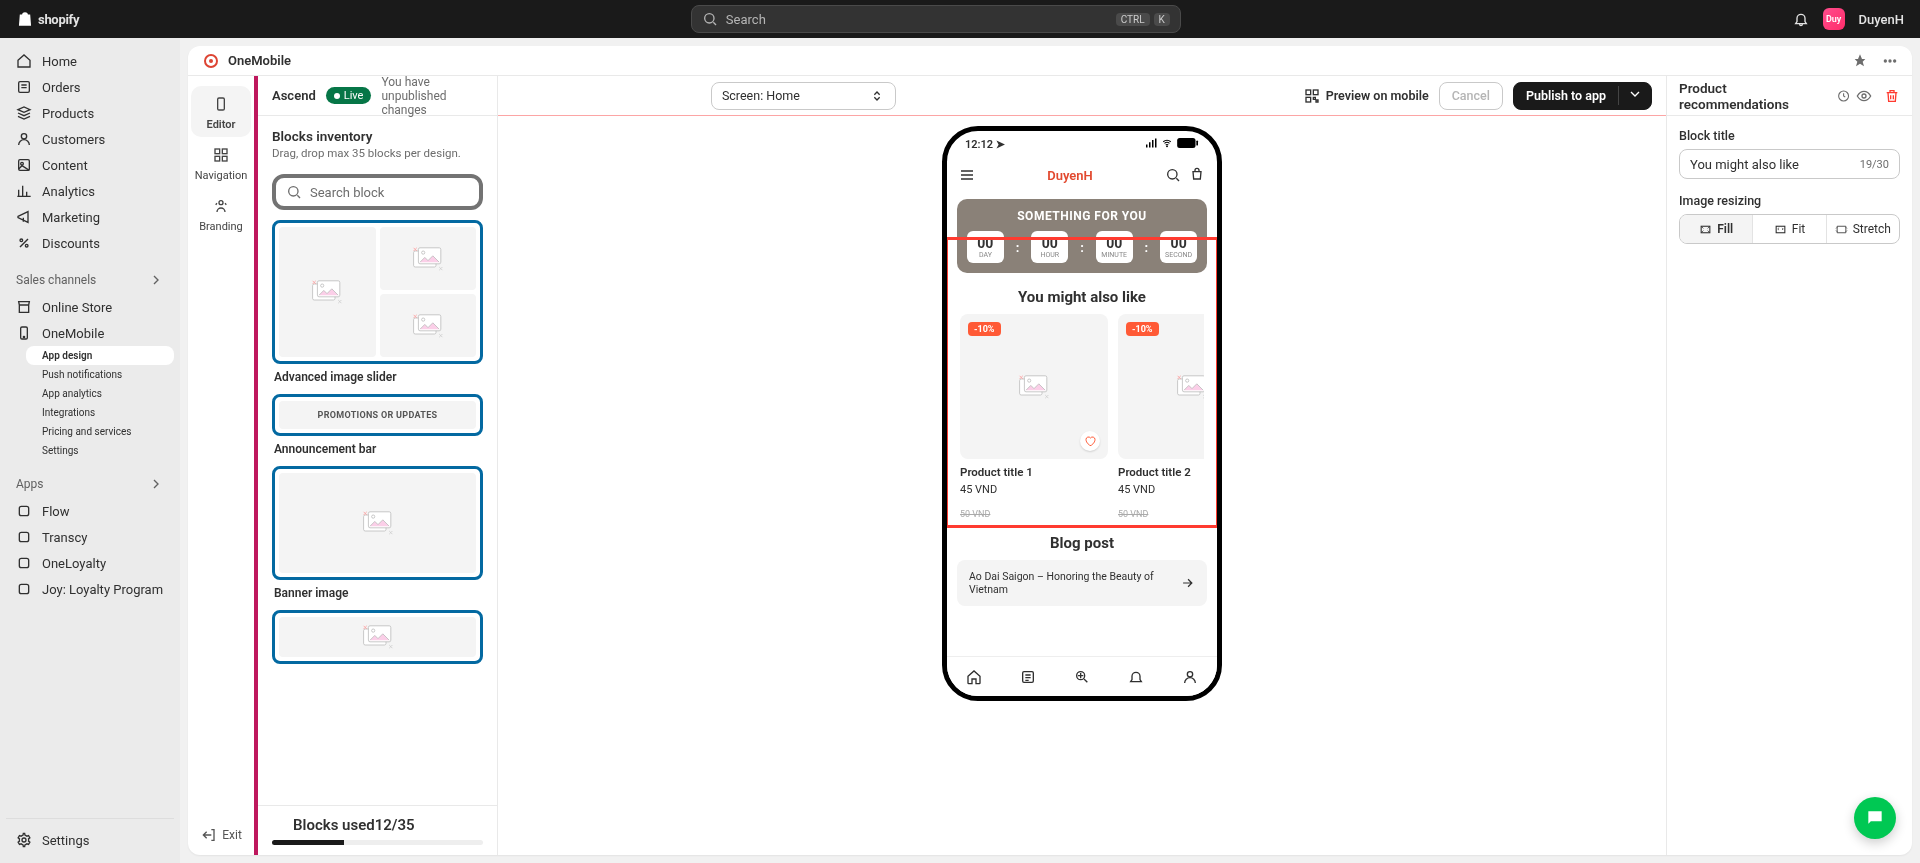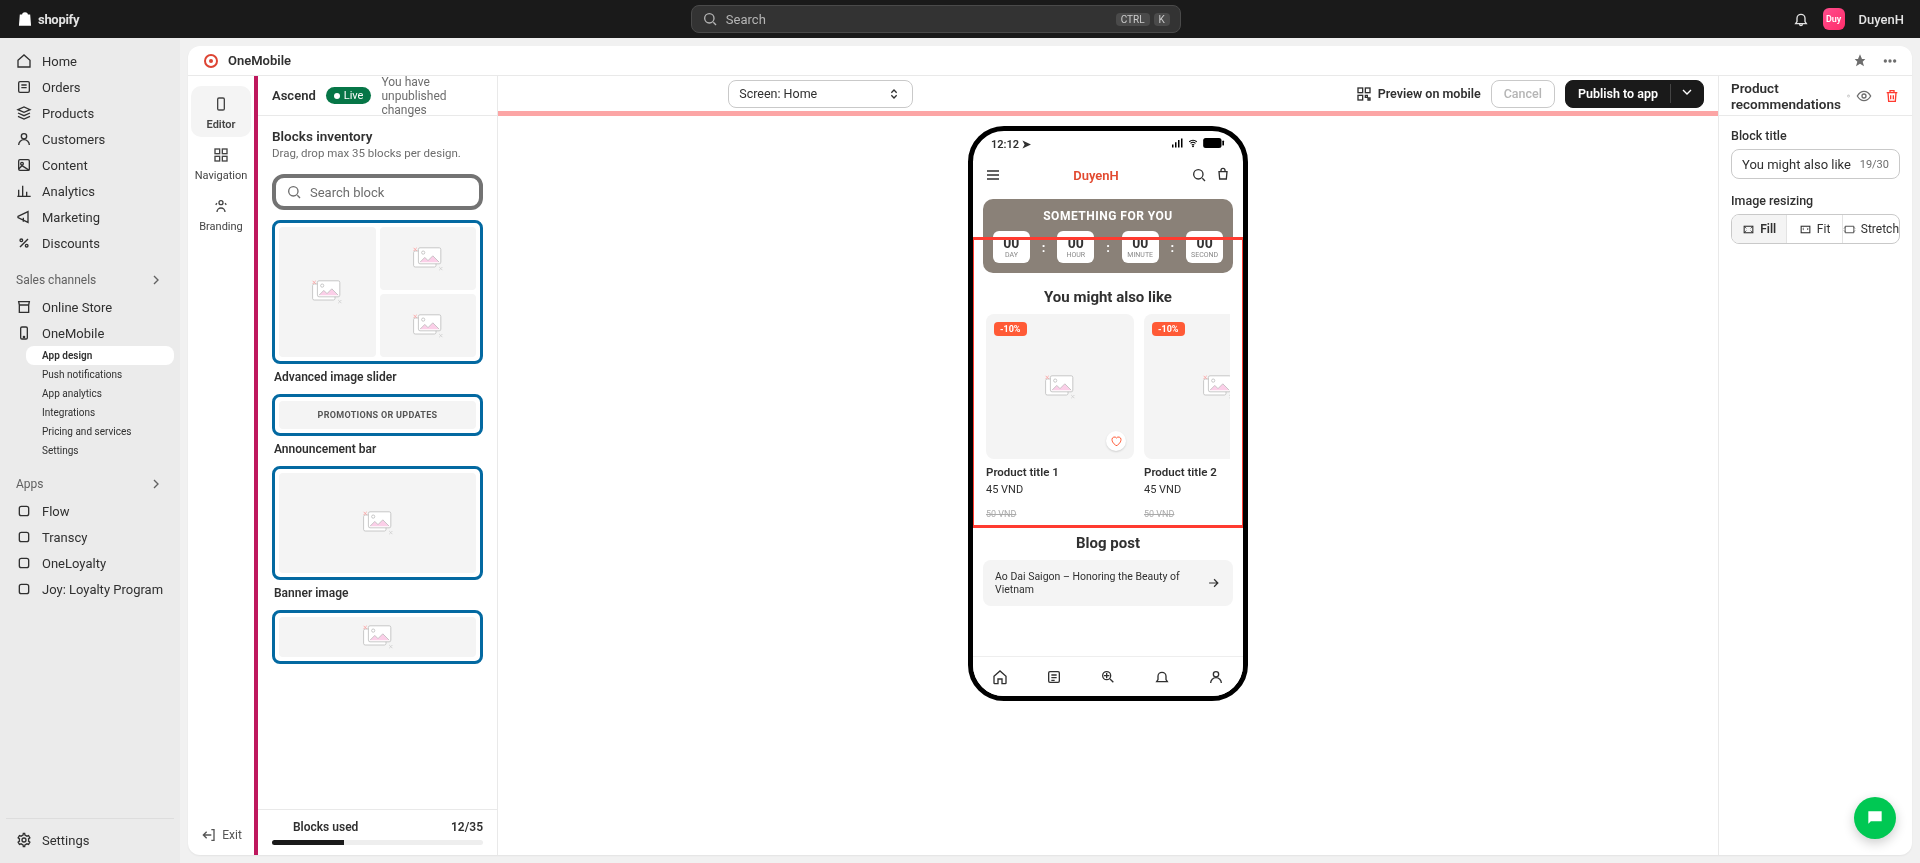--- a/index.html
+++ b/index.html
@@ -66,27 +66,27 @@
 .blockprev.adv .tiles { grid-template-columns: 1fr 1fr; grid-template-rows: 1fr 1fr; }
 .blockprev.adv .tiles .tile:first-child { grid-row: 1 / 3; min-height: 130px; }
 .blockprev.ann .tiles { grid-template-columns: 1fr; }
 .blockprev.ann .tile { min-height: 28px; background: #f4f4f4; font-size: 9px; font-weight: 700; color: #555; letter-spacing: 0.3px; }
 .blockprev.banner .tiles, .blockprev.banner2 .tiles { grid-template-columns: 1fr; }
 .blockprev.banner .tile { min-height: 100px; }
 .blockprev.banner2 .tile { min-height: 40px; }
 .blocklabel { font-size: 12px; font-weight: 600; margin: 4px 0 10px 2px; }
 .placeholder-img { width: 32px; height: 26px; }
 .blocks .used { border-top: 1px solid #e9e9e9; padding: 10px 14px; }
-.blocks .used .row { display: flex; justify-content: space-between; font-weight: 600; font-size: 12px; padding-left: 21px; }
+.blocks .used .row { display: flex; justify-content: flex-start; font-weight: 600; font-size: 15px; padding-left: 21px; }
 .blocks .used .bar { height: 5px; background: #eee; border-radius: 3px; margin-top: 6px; overflow: hidden; }
 .blocks .used .bar .fill { height: 100%; background: #1a1a1a; width: 34%; }
 
 
 .canvas { flex: 1; display: flex; flex-direction: column; min-width: 0; }
-.canvas .tb { height: 40px; border-bottom: 5px solid #fca5a5; display: flex; align-items: center; padding: 0 14px; gap: 10px; }
+.canvas .tb { height: 40px; border-bottom: 1px solid #fca5a5; display: flex; align-items: center; padding: 0 14px; gap: 10px; }
 .canvas .tb .screensel { margin: 0 auto; width: 185px; height: 28px; border: 1px solid #c9c9c9; border-radius: 8px; display: flex; align-items: center; padding: 0 10px; font-size: 12.5px; }
 .canvas .tb .right { display: flex; align-items: center; gap: 10px; margin-left: auto; }
 .ghostbtn { display: flex; align-items: center; gap: 6px; font-size: 12.5px; font-weight: 600; cursor: pointer; color: #303030; }
 .btn { height: 28px; padding: 0 12px; border-radius: 8px; border: 1px solid #c9c9c9; background: #fff; font-size: 12.5px; font-weight: 500; display: flex; align-items: center; cursor: pointer; }
 .btn.disabled { color: #b5b5b5; }
 .btn.primary { background: #1a1a1a; color: #fff; border-color: #1a1a1a; font-weight: 600; }
 .btn.split { padding: 0; }
 .btn.split .main { padding: 0 12px; }
 .btn.split .caret { border-left: 1px solid #444; padding: 0 8px; }
 
@@ -111,21 +111,21 @@
 .phone .prodcard .img { height: 145px; background: #f4f4f4; border-radius: 8px; position: relative; display: flex; align-items: center; justify-content: center; }
 .phone .prodcard .badge { position: absolute; top: 8px; left: 8px; background: #ff5a36; color: #fff; font-size: 9px; font-weight: 700; padding: 2px 6px; border-radius: 4px; }
 .phone .prodcard .heart { position: absolute; bottom: 8px; right: 8px; width: 20px; height: 20px; background: #fff; border-radius: 50%; display: flex; align-items: center; justify-content: center; color: #ff5a36; box-shadow: 0 1px 2px rgba(0,0,0,0.15); }
 .phone .prodcard .ptitle { font-size: 11.5px; font-weight: 600; margin-top: 6px; }
 .phone .prodcard .price { font-size: 11px; margin-top: 4px; }
 .phone .prodcard .oldprice { font-size: 9px; color: #aaa; text-decoration: line-through; margin-top: 13px; }
 .phone .blogrow { background: #f4f4f4; border-radius: 8px; padding: 10px 12px; display: flex; align-items: center; justify-content: space-between; font-size: 10.5px; margin-top: -26px; }
 .phone .tabbar { position: absolute; bottom: 0; left: 0; right: 0; height: 40px; border-top: 1px solid #eee; background: #fff; display: flex; justify-content: space-around; align-items: center; }
 
 
-.config { width: 194px; border-left: 1px solid #e9e9e9; display: flex; flex-direction: column; }
+.config { width: 246px; border-left: 1px solid #e9e9e9; display: flex; flex-direction: column; }
 .config .hdr { height: 40px; display: flex; align-items: center; padding: 0 12px; border-bottom: 1px solid #e9e9e9; gap: 6px; }
 .config .hdr .title { font-weight: 600; font-size: 13.5px; }
 .config .hdr .hicons { margin-left: auto; display: flex; gap: 12px; color: #6d6d6d; }
 .config .hdr .hicons .del { color: #ff3b30; }
 .config .body { padding: 12px; }
 .config .fld-label { font-size: 12.5px; font-weight: 500; margin-bottom: 6px; }
 .config .input { height: 30px; border: 1px solid #c9c9c9; border-radius: 8px; display: flex; align-items: center; padding: 0 10px; font-size: 13px; }
 .config .input .count { margin-left: auto; color: #6d6d6d; font-size: 11px; }
 .config .seg { display: flex; border: 1px solid #c9c9c9; border-radius: 8px; overflow: hidden; height: 30px; margin-top: 6px; }
 .config .seg .opt { flex: 1; display: flex; align-items: center; justify-content: center; gap: 5px; font-size: 12px; cursor: pointer; }

